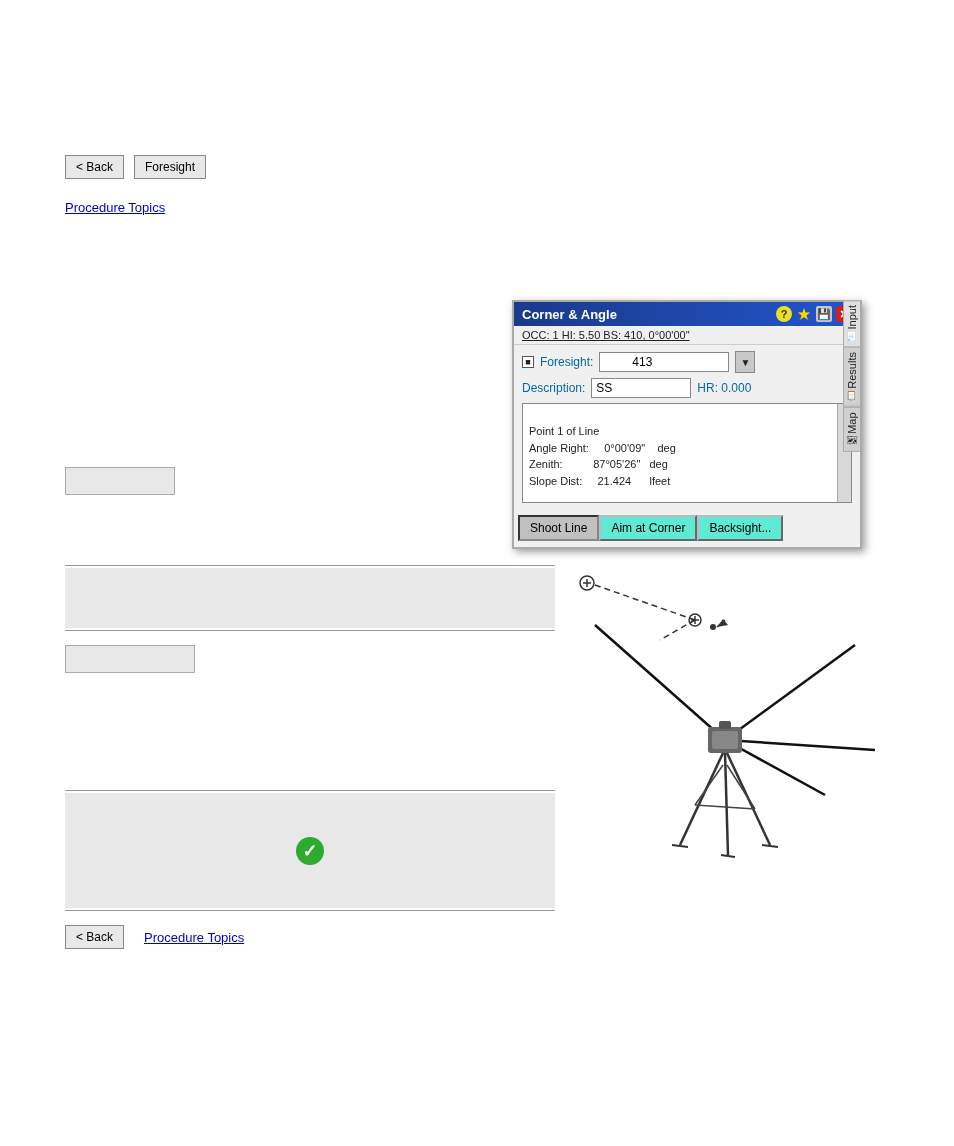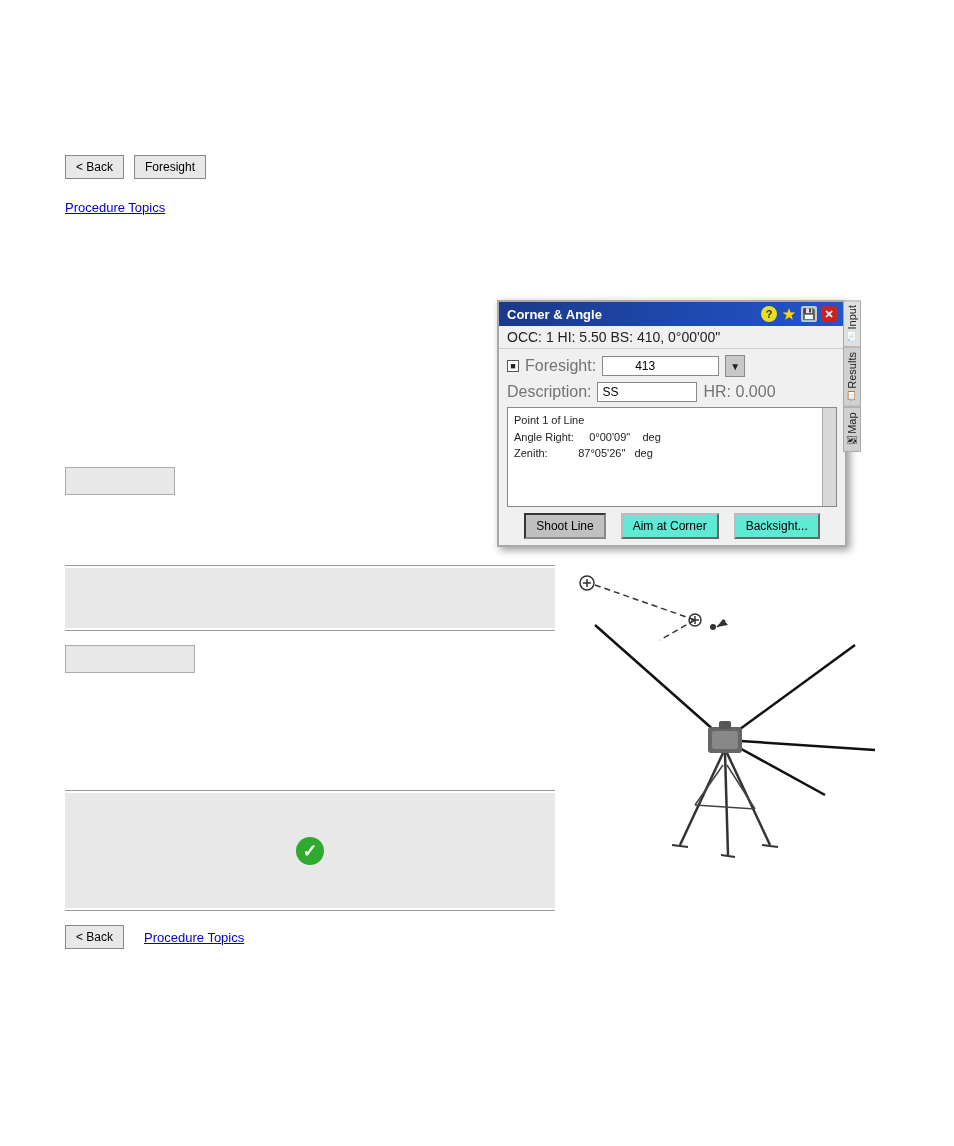--- a/index.html
+++ b/index.html
@@ -157,21 +157,21 @@
       justify-content: center;
       color: white;
       font-size: 18px;
       font-weight: bold;
     }
 
     
     .dialog {
       position: absolute;
       top: 300px;
-      left: 497px;
+      left: 512px;
       width: 350px;
       background: #f0f0f0;
       border: 2px solid #aaa;
       box-shadow: 3px 3px 8px rgba(0,0,0,0.4);
       font-size: 12px;
     }
     .dialog-titlebar {
       background: linear-gradient(to right, #1a3a8a, #2255cc);
       color: white;
       padding: 4px 8px;
@@ -197,47 +197,48 @@
       cursor: pointer;
     }
     .title-icon.help { background: #e8e020; color: #333; font-weight: bold; border-radius: 50%; }
     .title-icon.star { background: transparent; color: #ffd700; font-size: 14px; }
     .title-icon.save { background: #c8c8c8; color: #333; }
     .title-icon.close { background: #cc2222; color: white; font-weight: bold; border-radius: 2px; }
 
     .dialog-info-row {
       background: #f0f0f0;
       padding: 3px 8px;
-      font-size: 14px;
+      font-size: 11px;
       color: #222;
       border-bottom: 1px solid #ccc;
+      text-decoration: underline;
     }
     .dialog-body {
       padding: 6px 8px;
       background: #f0f0f0;
     }
     .dialog-row {
       display: flex;
       align-items: center;
       margin-bottom: 5px;
       gap: 6px;
     }
     .dialog-label {
-      font-size: 16px;
-      color: #737373;
+      font-size: 12px;
+      color: #0369a1;
       white-space: nowrap;
     }
     .dialog-input {
       border: 1px solid #888;
       background: white;
       padding: 2px 4px;
       font-size: 12px;
     }
     .dialog-input-wide {
-      width: 117px;
+      width: 130px;
       padding-left: 32px;
     }
     .dialog-dropdown-btn {
       width: 20px;
       height: 22px;
       background: #c8c8c8;
       border: 1px solid #888;
       cursor: pointer;
       display: flex;
       align-items: center;
@@ -251,42 +252,42 @@
       background: white;
       display: flex;
       align-items: center;
       justify-content: center;
       font-size: 9px;
     }
 
     .dialog-text-area {
       border: 1px solid #888;
       background: white;
-      padding: 4px 6px;
+      padding: 19px 6px;
       font-size: 11px;
       line-height: 1.5;
       height: 100px;
       overflow: hidden;
       position: relative;
+      margin-bottom: 6px;
     }
     .dialog-scrollbar {
       position: absolute;
       right: 0;
       top: 0;
       bottom: 0;
       width: 14px;
       background: #d8d8d8;
       border-left: 1px solid #aaa;
     }
 
     .dialog-buttons {
       display: flex;
-      gap: 15px;
+      gap: 0;
       padding: 0 4px 6px 4px;
-      justify-content: center;
     }
     .dialog-btn {
       border: 2px outset #bbb;
       background: #5eead4;
       padding: 4px 10px;
       font-size: 12px;
       cursor: pointer;
       font-weight: normal;
     }
     .dialog-btn.active {
@@ -356,20 +357,21 @@
       <span class="dialog-label">Description:</span>
       <input class="dialog-input" style="width: 100px;" value="SS">
       <span class="dialog-label">HR: 0.000</span>
     </div>
 
     <div class="dialog-text-area">
       <div style="padding-right:16px;">
         <div>Point 1 of Line</div>
         <div>Angle Right:&nbsp;&nbsp;&nbsp;&nbsp; 0°00'09"&nbsp;&nbsp;&nbsp; deg</div>
         <div>Zenith:&nbsp;&nbsp;&nbsp;&nbsp;&nbsp;&nbsp;&nbsp;&nbsp;&nbsp; 87°05'26"&nbsp;&nbsp; deg</div>
+        <div>Slope Dist:&nbsp;&nbsp;&nbsp;&nbsp; 21.424&nbsp;&nbsp;&nbsp;&nbsp;&nbsp; lfeet</div>
         <div>&nbsp;</div>
       </div>
       <div class="dialog-scrollbar"></div>
     </div>
   </div>
 
   <div class="dialog-buttons">
     <button class="dialog-btn active">Shoot Line</button>
     <button class="dialog-btn">Aim at Corner</button>
     <button class="dialog-btn">Backsight...</button>

